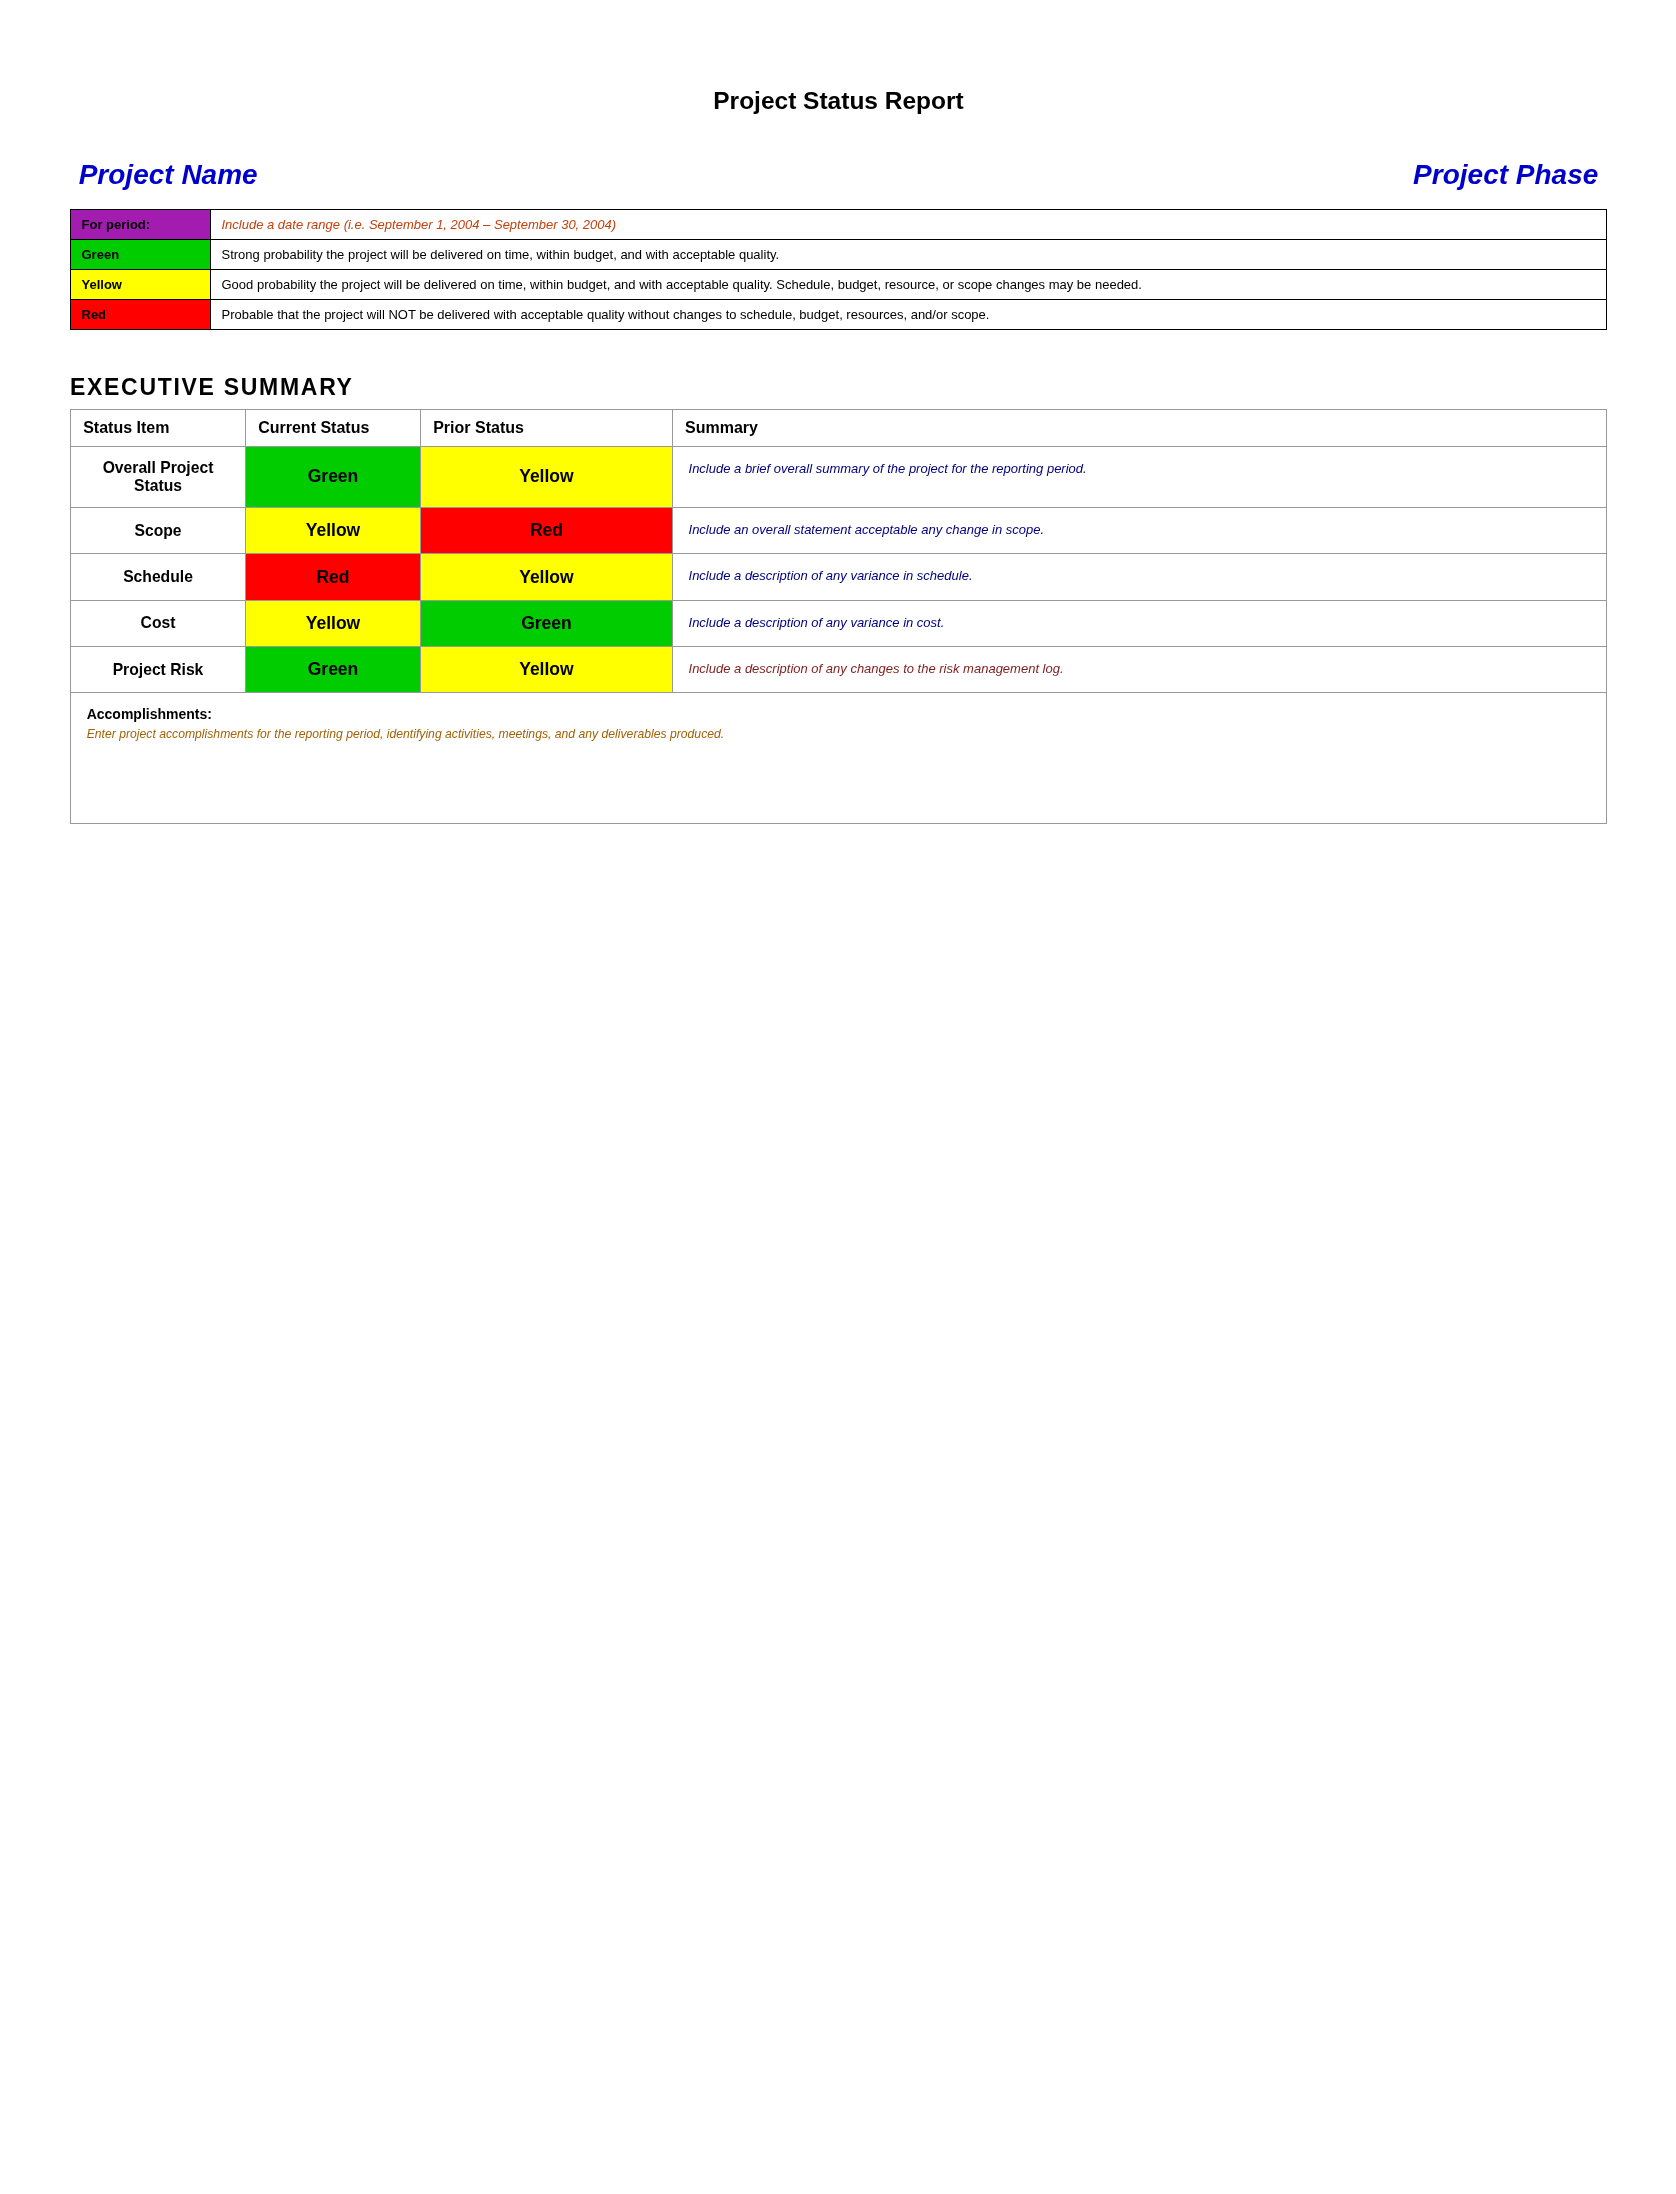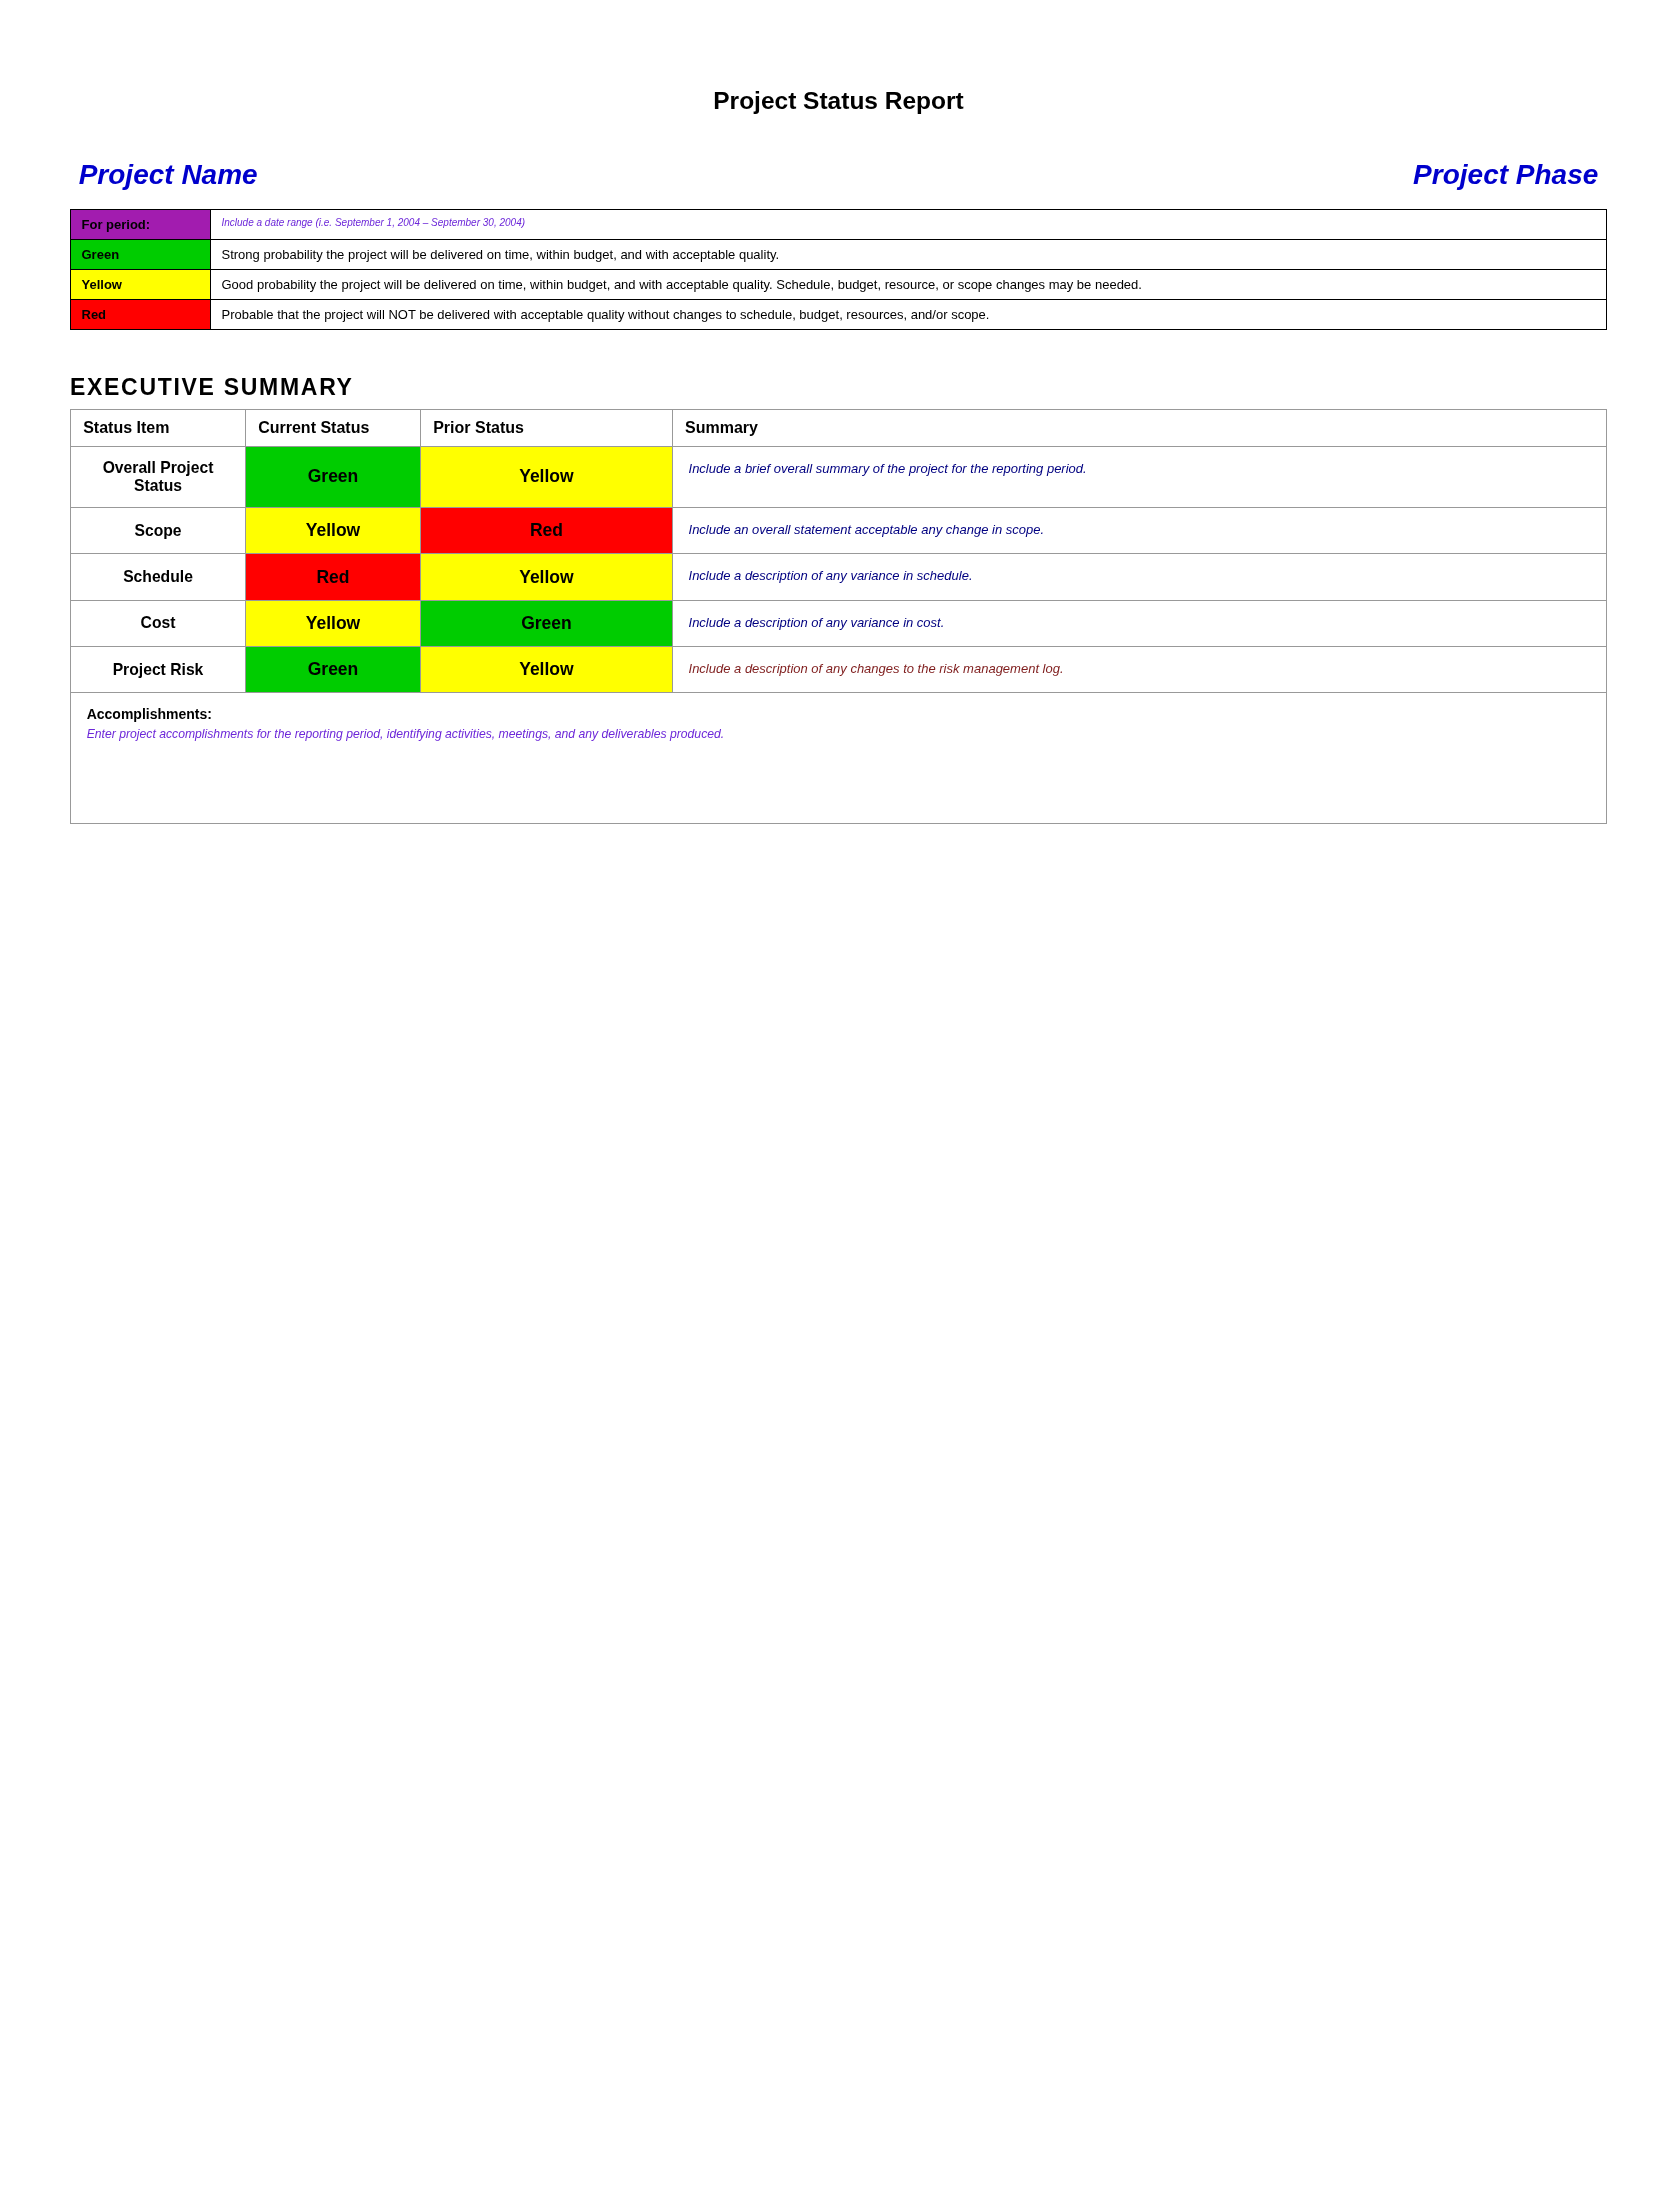--- a/index.html
+++ b/index.html
@@ -49,23 +49,23 @@
       padding: 7px 10.5px;
       vertical-align: top;
       font-size: 13px;
     }
     .info-table .label-cell {
       font-weight: bold;
       width: 140px;
       background: #a21caf;
     }
     .info-table .value-cell-blue {
-      color: #6d28d9;
-      font-style: italic;
-      font-size: 10px;
+      color: #c2410c;
+      font-style: italic;
+      font-size: 13px;
     }
     .status-green-cell {
       background-color: #00cc00;
       font-weight: bold;
       color: #000;
       width: 140px;
       padding: 7px 10.5px;
       font-size: 13px;
     }
     .status-yellow-cell {
@@ -148,21 +148,21 @@
     .accomplishments-cell {
       padding: 12.2px 15.7px;
     }
     .accomplishments-cell .acc-title {
       font-weight: bold;
       font-size: 14px;
       margin-bottom: 5.2px;
     }
     .accomplishments-cell .acc-text {
       font-style: italic;
-      color: #6d28d9;
+      color: #a16207;
       font-size: 12.2px;
     }
     .acc-spacer {
       height: 70px;
     }
   </style>
 </head>
 <body>
 
 <div class="page-title">Project Status Report</div>

